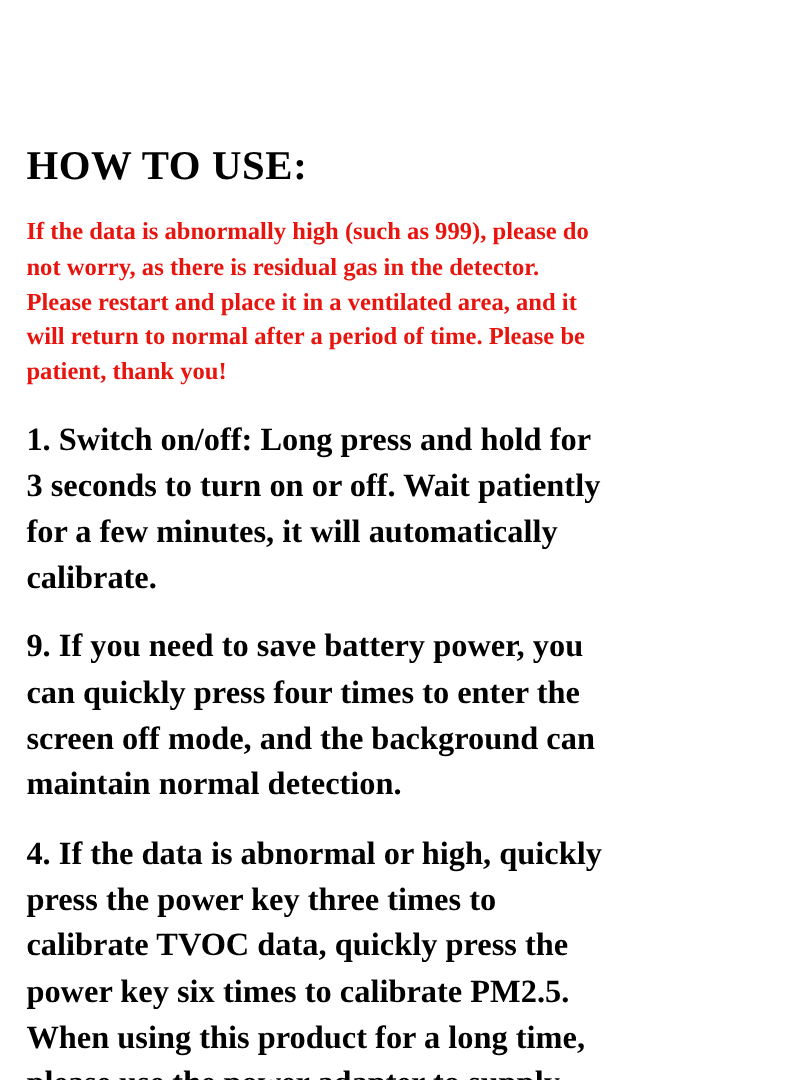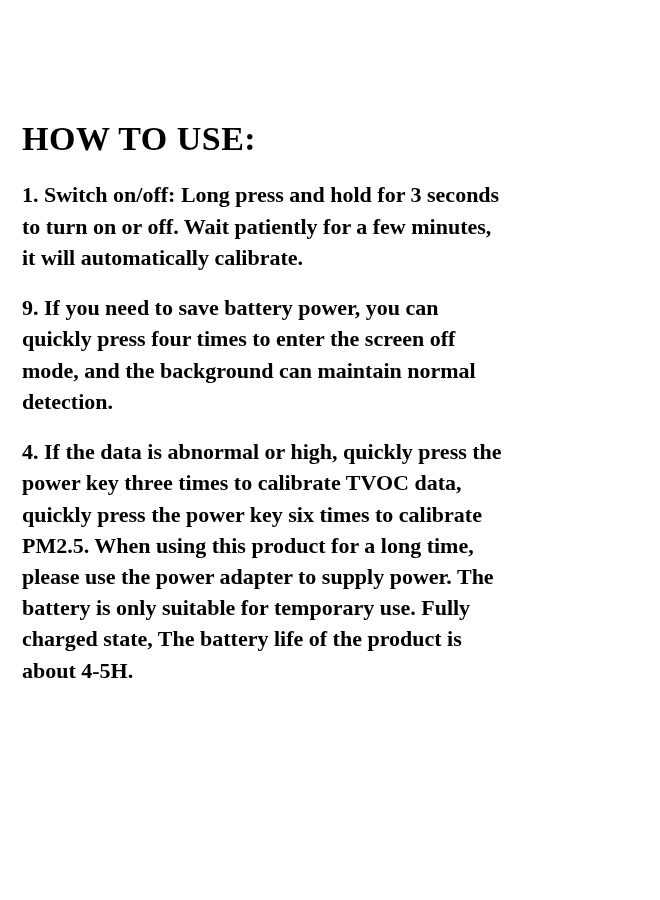--- a/index.html
+++ b/index.html
@@ -33,39 +33,40 @@
     font-family: "Liberation Serif", serif;
     font-weight: bold;
     font-size: 20.5px;
     line-height: 1.42;
     color: #e8150f;
     margin: 0 0 22px 0;
   }
   .step {
     font-family: "Liberation Serif", serif;
     font-weight: bold;
-    font-size: 22px;
+    font-size: 27px;
     line-height: 1.42;
     color: #000000;
     margin: 0 0 19px 0;
   }
   .step .red {
     color: #000000;
   }
   .step-4 {
     margin-bottom: 0;
   }
 </style>
 </head>
 <body>
 
 <div class="page">
 
   <h1 class="doc-title">HOW TO USE:</h1>
 
+  <p class="warning-block">If the data is abnormally high (such as 999), please do not worry, as there is residual gas in the detector. Please restart and place it in a ventilated area, and it will return to normal after a period of time. Please be patient, thank you!</p>
 
   <p class="step">1. Switch on/off: Long press and hold for 3 seconds to turn on or off. Wait patiently for a few minutes, it will automatically calibrate.</p>
 
 
   <p class="step">9. If you need to save battery power, you can quickly press four times to enter the screen off mode, and the background can maintain normal detection.</p>
 
   <p class="step step-4"><span>4. If the data is abnormal or high, quickly press the power key three times to calibrate TVOC data, quickly press the power key six times to calibrate PM2.5. </span><span class="red">When using this product for a long time, please use the power adapter to supply power. The battery is only suitable for temporary use. Fully charged state, The battery life of the product is about 4-5H.</span></p>
 
 </div>
 

